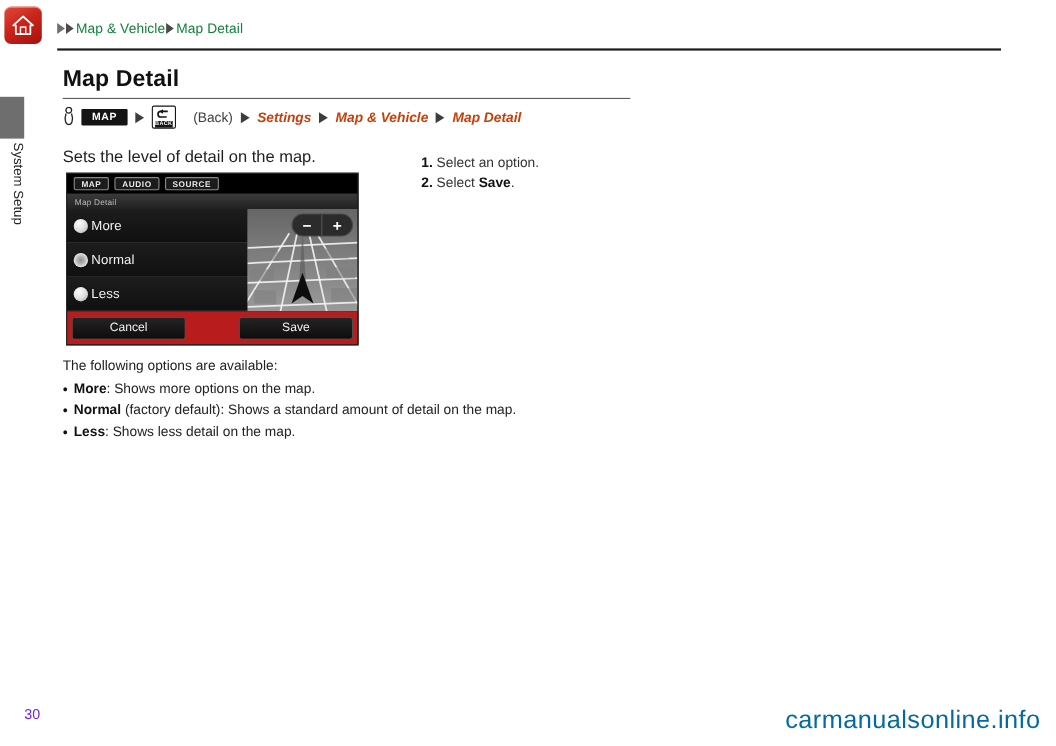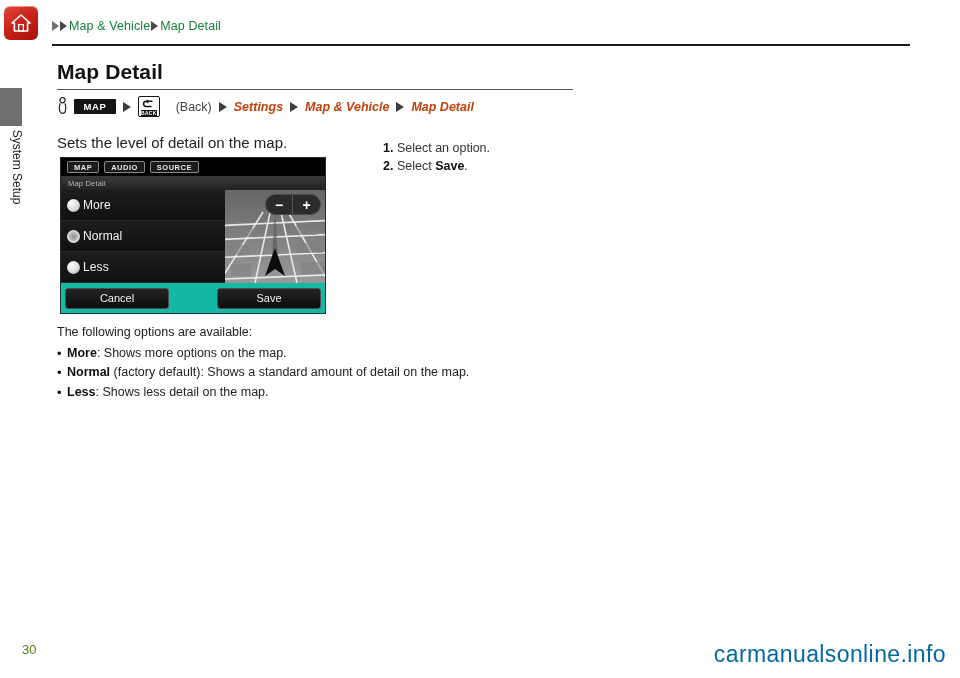--- a/index.html
+++ b/index.html
@@ -222,21 +222,21 @@
   .ns-zoom div {
     width: 27px; height: 19px;
     display: flex; align-items: center; justify-content: center;
     color: #fff; font-size: 14px; font-weight: bold;
     line-height: 1;
   }
   .ns-zoom div:first-child { border-right: 1px solid #555; }
   .ns-btnbar {
     position: absolute; left: 0; bottom: 0;
     width: 100%; height: 30px;
-    background: #14b8a6;
+    background: #b91c1c;
     display: flex; align-items: center; justify-content: space-around;
     padding: 0 4px;
     gap: 48px;
   }
   .ns-btn {
     width: 124px; height: 21px;
     background: linear-gradient(180deg,#242424 0%, #0d0d0d 100%);
     border: 1px solid #4d4d4d;
     border-radius: 3px;
     color: #f0f0f0;
@@ -257,21 +257,21 @@
     width: 10px;
     color: #111; font-size: 13px;
     line-height: 19.5px;
     flex: 0 0 auto;
   }
   .optrow b { color: #111; }
 
   
   .page-num {
     position: absolute; left: 22px; top: 642px;
-    font-size: 13px; color: #4d7c0f;
+    font-size: 13px; color: #6d28d9;
   }
   .watermark {
     position: absolute; right: 14px; top: 641px;
     font-size: 23px; color: #0369a1;
     letter-spacing: .4px;
   }
 </style>
 </head>
 <body>
 

